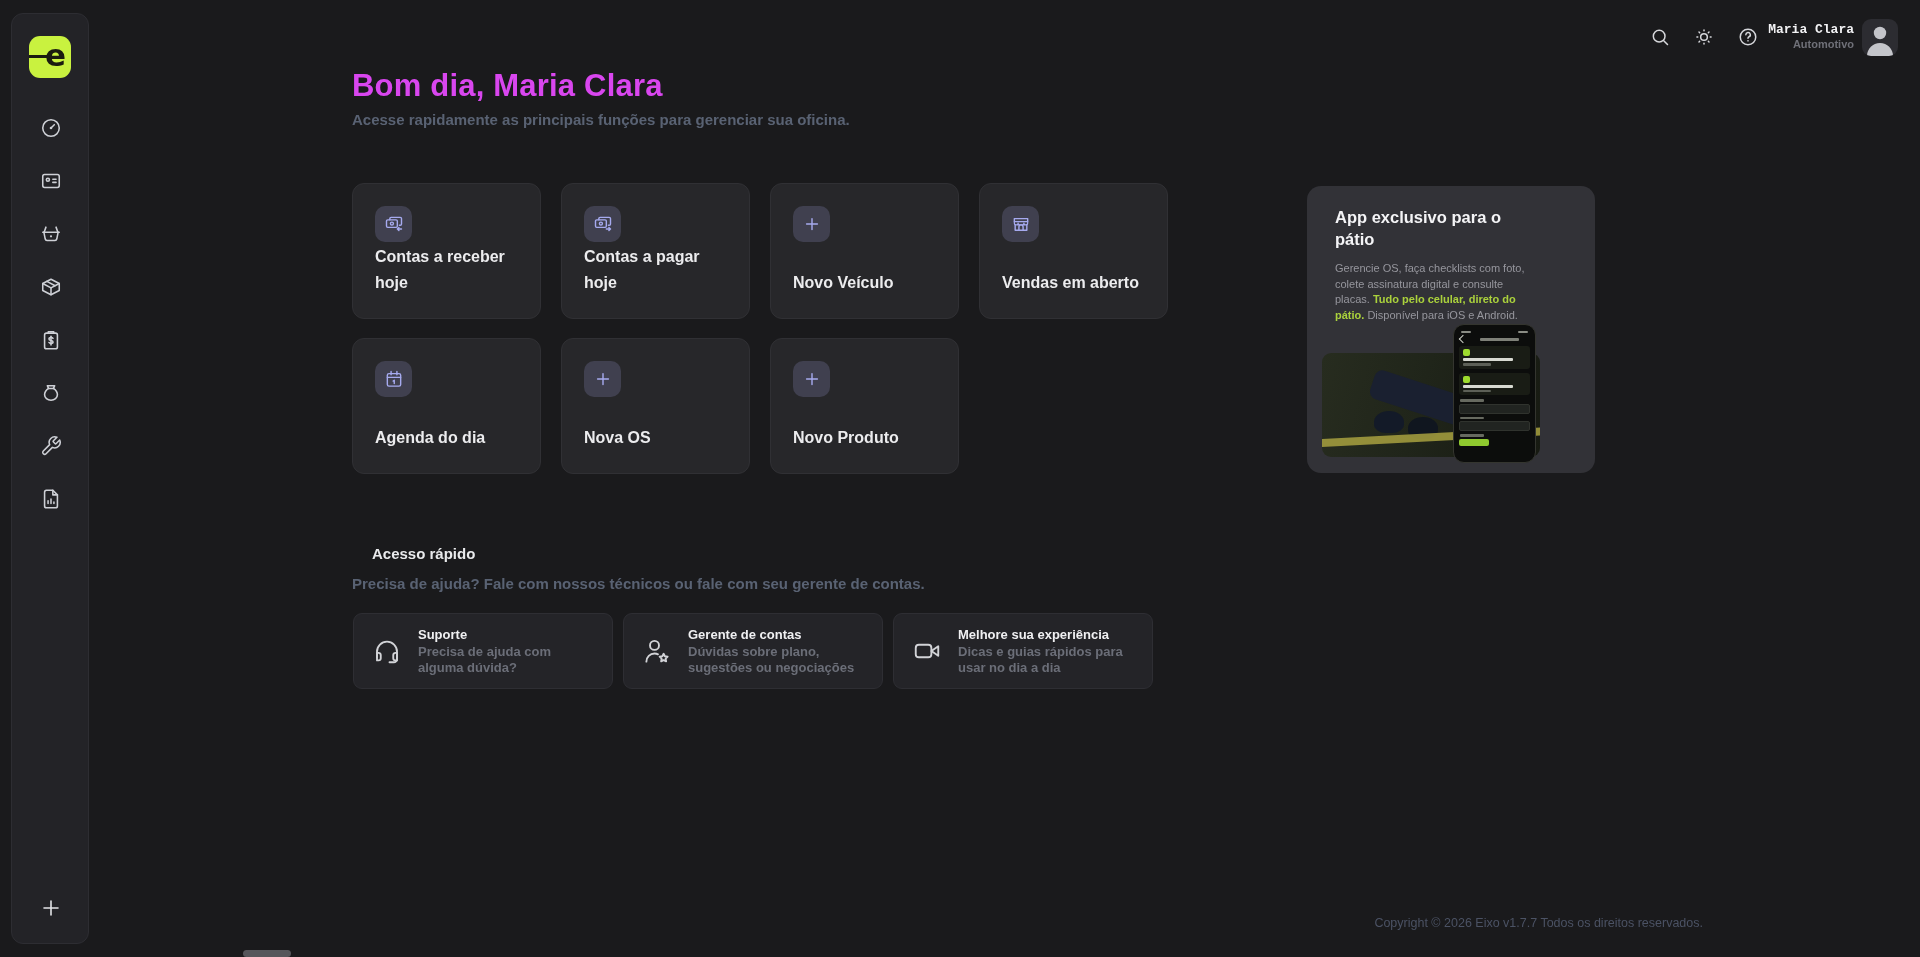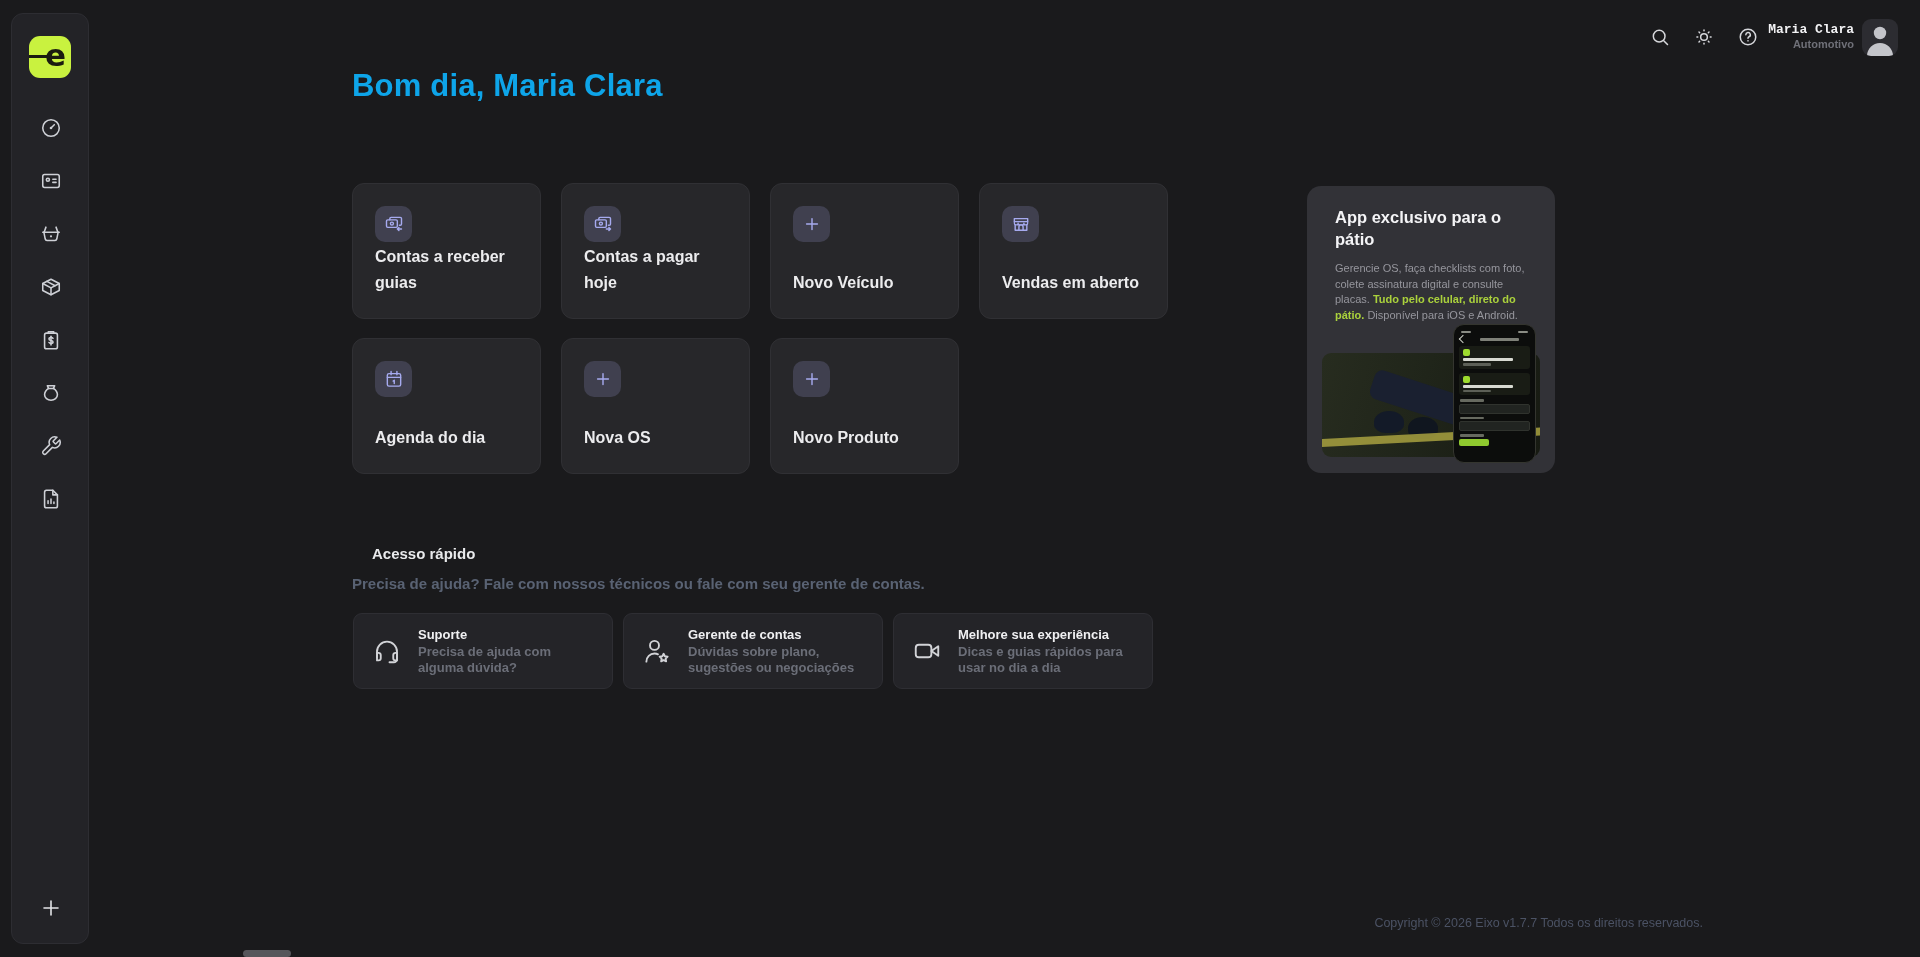--- a/index.html
+++ b/index.html
@@ -45,21 +45,21 @@
   .user-name{font-size:13px;font-weight:700;color:#f2f2f4;line-height:15px;font-family:Liberation Mono, monospace;}
   .user-role{font-size:11px;font-weight:700;color:#6f7078;line-height:14px;}
   .avatar{
     position:absolute;top:19px;left:1862px;width:36px;height:37px;border-radius:9px;
     background:#2c2c31;overflow:hidden;cursor:pointer;
   }
   .avatar svg{width:36px;height:37px;}
   
   .greeting{
     position:absolute;left:352px;top:68px;
-    font-size:31px;font-weight:600;color:#0ea5e9;letter-spacing:.2px;
+    font-size:31px;font-weight:600;color:#d946ef;letter-spacing:.2px;
   }
   .greeting-sub{
     position:absolute;left:352px;top:111px;
     font-size:15px;font-weight:700;color:#596273;
   }
   
   .qa-grid{
     position:absolute;left:352px;top:183px;
     display:grid;grid-template-columns:repeat(4,189px);grid-auto-rows:136px;gap:19px 20px;
   }
@@ -69,21 +69,21 @@
     cursor:pointer;
   }
   .qa-tile{
     width:37px;height:36px;border-radius:10px;background:#40404f;
     display:flex;align-items:center;justify-content:center;color:#a6aaef;
   }
   .qa-tile svg{width:20px;height:20px;}
   .qa-label{font-size:16px;font-weight:600;color:#ececee;line-height:26px;}
   
   .promo{
-    position:absolute;left:1307px;top:186px;width:248px;height:287px;
+    position:absolute;left:1307px;top:186px;width:288px;height:287px;
     background:#323237;border-radius:14px;box-sizing:border-box;overflow:hidden;
   }
   .promo-title{
     position:absolute;left:28px;top:20px;width:195px;
     font-size:16.5px;font-weight:700;color:#f4f4f6;line-height:22px;
   }
   .promo-body{
     position:absolute;left:28px;top:75px;width:200px;
     font-size:11px;font-weight:400;color:#96969d;line-height:15.5px;
   }
@@ -251,33 +251,34 @@
     <div class="user-role">Automotivo</div>
   </div>
   <div class="avatar">
     <svg viewBox="0 0 36 37" fill="#c4c5ca">
       <circle cx="18" cy="14" r="6.2"></circle>
         <path d="M5 37c0-7.2 5.8-13 13-13s13 5.8 13 13z"></path>
     </svg>
   </div>
 
   <h1 class="greeting" style="margin:0;">Bom dia, Maria Clara</h1>
+  <div class="greeting-sub">Acesse rapidamente as principais funções para gerenciar sua oficina.</div>
 
   <div class="qa-grid">
 
     <div class="qa-card">
       <div class="qa-tile">
         <svg viewBox="0 0 24 24" fill="none" stroke="currentColor" stroke-width="1.7" stroke-linecap="round" stroke-linejoin="round">
           <rect x="3" y="7" width="13" height="9" rx="1.5"></rect>
             <circle cx="9.5" cy="11.5" r="1.8"></circle>
           <path d="M7 7V5.5A1.5 1.5 0 0 1 8.5 4H19.5A1.5 1.5 0 0 1 21 5.5V12a1.5 1.5 0 0 1-1.5 1.5h-1"></path>
           <path d="M21 18h-5m0 0l1.9-1.9M16 18l1.9 1.9"></path>
         </svg>
       </div>
-      <div class="qa-label">Contas a receber guias</div>
+      <div class="qa-label">Contas a receber hoje</div>
     </div>
 
     <div class="qa-card">
       <div class="qa-tile">
         <svg viewBox="0 0 24 24" fill="none" stroke="currentColor" stroke-width="1.7" stroke-linecap="round" stroke-linejoin="round">
           <rect x="3" y="7" width="13" height="9" rx="1.5"></rect>
             <circle cx="9.5" cy="11.5" r="1.8"></circle>
           <path d="M7 7V5.5A1.5 1.5 0 0 1 8.5 4H19.5A1.5 1.5 0 0 1 21 5.5V12a1.5 1.5 0 0 1-1.5 1.5h-1"></path>
           <path d="M16 18h5m0 0l-1.9-1.9M21 18l-1.9 1.9"></path>
         </svg>

